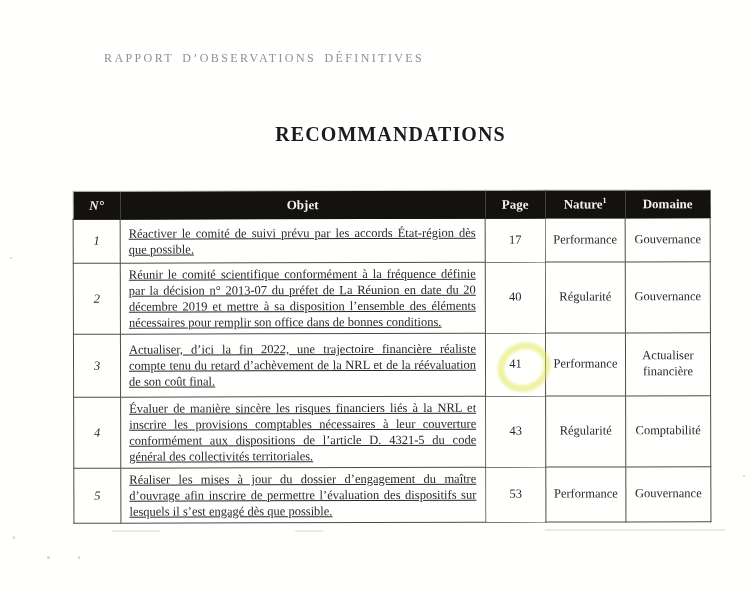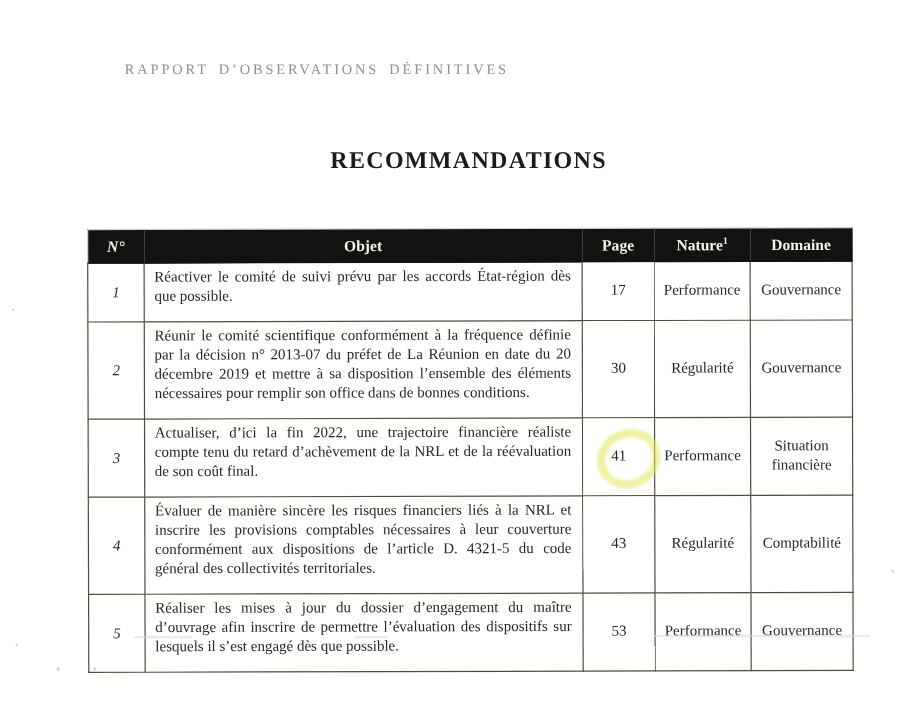--- a/index.html
+++ b/index.html
@@ -60,22 +60,23 @@
     font-weight: bold;
     padding: 2px 2px;
     text-align: center;
   }
   thead th.col-num { font-style: italic; }
   thead th sup { font-size: 8px; line-height: 0; }
   tbody td { font-size: 12.5px; color: #28282c; background: #fffffe; }
   td.num { font-style: italic; text-align: center; }
   td.objet {
     text-align: justify;
-    padding: 3px 9px 13px 8px;
+    padding: 3px 9px 3px 8px;
     line-height: 1.28;
+    text-decoration: underline;
   }
   td.center { text-align: center; padding: 2px 4px; line-height: 1.25; }
   td.page-cell { position: relative; }
   tr.rh-0 { height: 44px; }
   tr.rh-1 { height: 70px; }
   tr.rh-2 { height: 63px; }
   tr.rh-3 { height: 71px; }
   tr.rh-4 { height: 55px; }
   .highlight-ellipse {
     position: absolute;
@@ -134,30 +135,30 @@
           <tr class="rh-0">
             <td class="num"><span>1</span></td>
             <td class="objet"><span>Réactiver le comité de suivi prévu par les accords État-région dès que possible.</span></td>
             <td class="center page-cell"><span>17</span></td>
             <td class="center"><span>Performance</span></td>
             <td class="center"><span>Gouvernance</span></td>
           </tr>
           <tr class="rh-1">
             <td class="num"><span>2</span></td>
             <td class="objet"><span>Réunir le comité scientifique conformément à la fréquence définie par la décision n° 2013-07 du préfet de La Réunion en date du 20 décembre 2019 et mettre à sa disposition l’ensemble des éléments nécessaires pour remplir son office dans de bonnes conditions.</span></td>
-            <td class="center page-cell"><span>30</span></td>
+            <td class="center page-cell"><span>40</span></td>
             <td class="center"><span>Régularité</span></td>
             <td class="center"><span>Gouvernance</span></td>
           </tr>
           <tr class="rh-2">
             <td class="num"><span>3</span></td>
             <td class="objet"><span>Actualiser, d’ici la fin 2022, une trajectoire financière réaliste compte tenu du retard d’achèvement de la NRL et de la réévaluation de son coût final.</span></td>
             <td class="center page-cell"><span>41</span><span class="highlight-ellipse" style="border-color: rgb(227, 233, 96);"></span></td>
             <td class="center"><span>Performance</span></td>
-            <td class="center"><span>Situation financière</span></td>
+            <td class="center"><span>Actualiser financière</span></td>
           </tr>
           <tr class="rh-3">
             <td class="num"><span>4</span></td>
             <td class="objet"><span>Évaluer de manière sincère les risques financiers liés à la NRL et inscrire les provisions comptables nécessaires à leur couverture conformément aux dispositions de l’article D. 4321-5 du code général des collectivités territoriales.</span></td>
             <td class="center page-cell"><span>43</span></td>
             <td class="center"><span>Régularité</span></td>
             <td class="center"><span>Comptabilité</span></td>
           </tr>
           <tr class="rh-4">
             <td class="num"><span>5</span></td>

